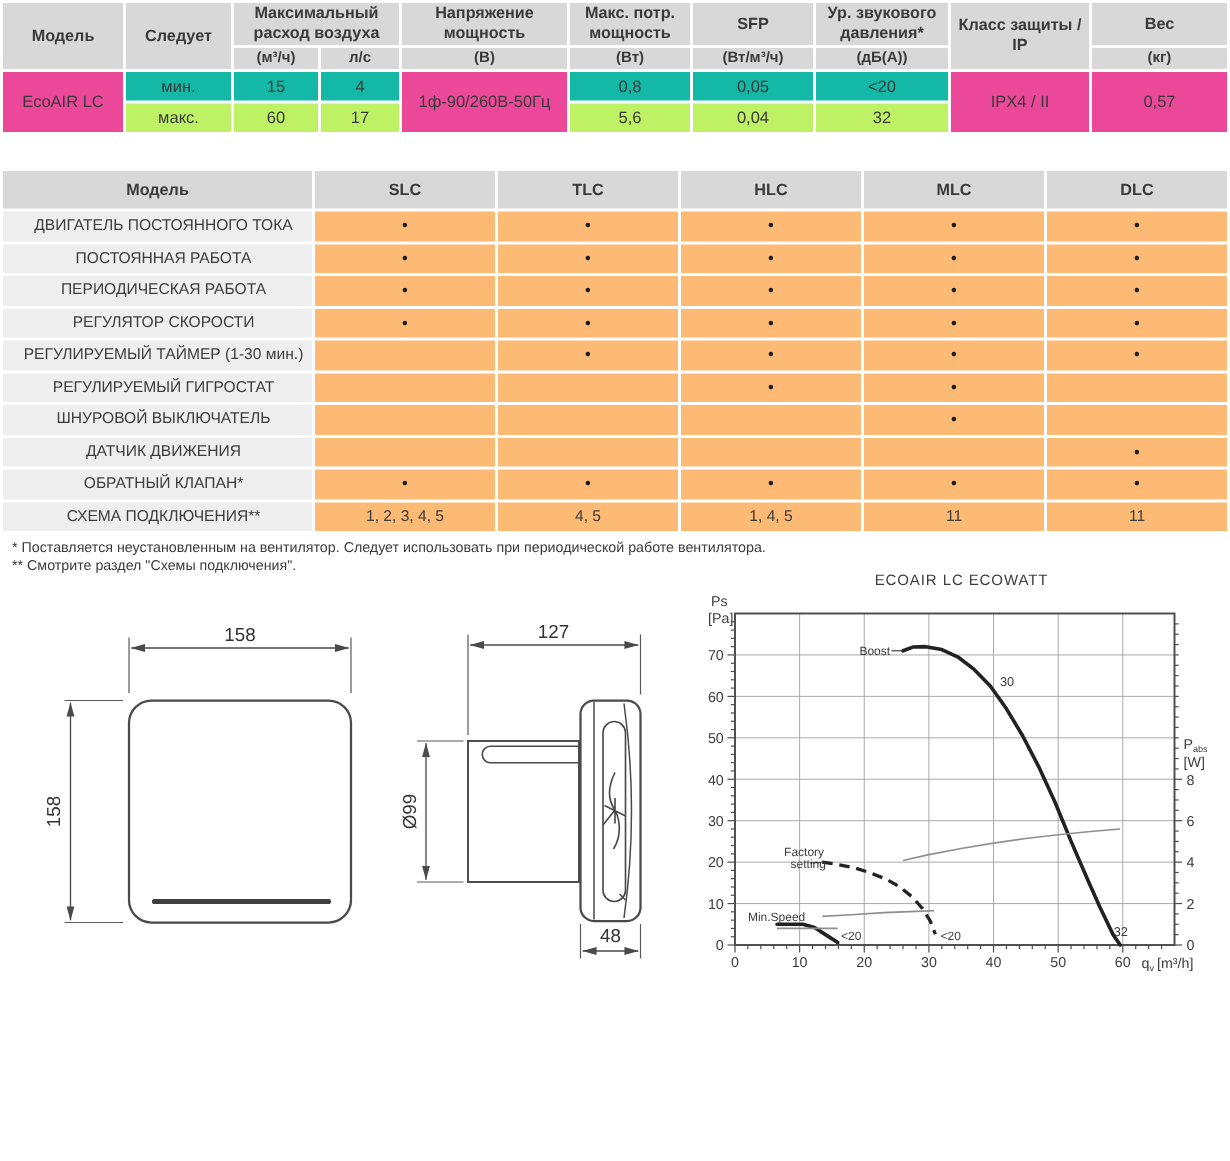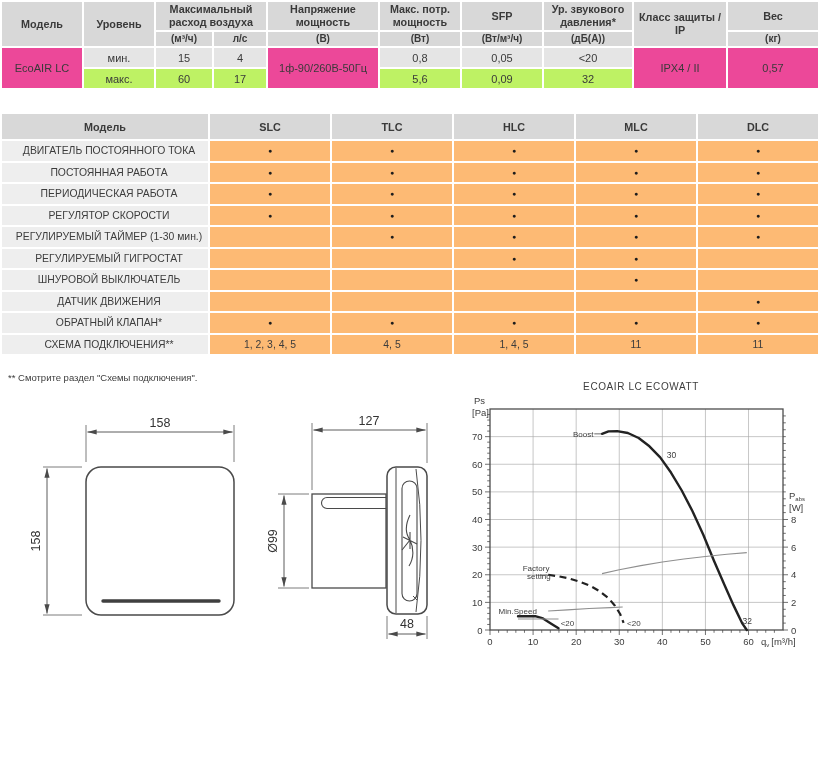--- a/index.html
+++ b/index.html
@@ -6,21 +6,21 @@
   body{font-family:"Liberation Sans",sans-serif;color:#3a3a3a;}
   .page{position:relative;width:820px;height:774px;background:#fff;overflow:hidden;}
 
   table{border-collapse:separate;border-spacing:2px;table-layout:fixed;}
   #spec-table{position:absolute;left:0;top:0;width:820px;}
   #spec-table th,#spec-table td{padding:0;overflow:hidden;}
   .hcell{background:#d8d8d8;font-weight:bold;font-size:10.8px;line-height:1.18;text-align:center;vertical-align:middle;color:#3a3a3a;}
   .h-main{height:28px;}
   .ucell{height:14px;font-size:10px;}
   .dcell{font-size:11px;text-align:center;vertical-align:middle;color:#3a3a3a;height:19px;}
-  .r1{background:#e5e5e5;}
+  .r1{background:#14b8a6;}
   .r2{background:#bef264;}
   .span-cell{background:#ec4899;}
 
   #feature-table{position:absolute;left:0;top:112px;width:820px;}
   #feature-table th,#feature-table td{padding:0;overflow:hidden;}
   .fh{background:#d8d8d8;font-weight:bold;font-size:10.8px;text-align:center;vertical-align:middle;height:25px;color:#3a3a3a;}
   .flabel{background:#eeeeee;font-size:10.4px;text-align:center;padding-left:8px !important;height:19.5px;vertical-align:middle;white-space:nowrap;color:#3c3c3c;}
   .fval{background:#fdba74;text-align:center;vertical-align:middle;font-size:7px;color:#1c1c1c;}
   .ftext{font-size:10.4px;color:#3c3c3c;}
 
@@ -60,21 +60,21 @@
       <col style="width:110px">
         <col style="width:80px">
         <col style="width:80px">
         <col style="width:88px">
       <col style="width:92px">
         <col style="width:90px">
     </colgroup>
     <tbody>
         <tr>
       <th rowspan="2" class="hcell">Модель</th>
-      <th rowspan="2" class="hcell">Уровень</th>
+      <th rowspan="2" class="hcell">Следует</th>
       <th colspan="2" class="hcell h-main">Максимальный расход воздуха</th>
       <th class="hcell h-main">Напряжение мощность</th>
       <th class="hcell h-main">Макс. потр. мощность</th>
       <th class="hcell h-main">SFP</th>
       <th class="hcell h-main">Ур. звукового давления*</th>
       <th rowspan="2" class="hcell">Класс защиты / IP</th>
       <th class="hcell h-main">Вес</th>
     </tr>
     <tr>
       <th class="hcell ucell">(м³/ч)</th>
@@ -95,21 +95,21 @@
       <td class="dcell r1">0,05</td>
       <td class="dcell r1">&lt;20</td>
       <td rowspan="2" class="dcell span-cell">IPX4 / II</td>
       <td rowspan="2" class="dcell span-cell">0,57</td>
     </tr>
     <tr>
       <td class="dcell r2">макс.</td>
       <td class="dcell r2">60</td>
       <td class="dcell r2">17</td>
       <td class="dcell r2">5,6</td>
-      <td class="dcell r2">0,09</td>
+      <td class="dcell r2">0,04</td>
       <td class="dcell r2">32</td>
     </tr>
   </tbody>
     </table>
 
 
   <table id="feature-table">
     <colgroup>
       <col style="width:206px">
         <col style="width:120px">
@@ -205,20 +205,21 @@
           <td class="flabel">СХЕМА ПОДКЛЮЧЕНИЯ**</td>
           <td class="fval ftext">1, 2, 3, 4, 5</td>
           <td class="fval ftext">4, 5</td>
           <td class="fval ftext">1, 4, 5</td>
           <td class="fval ftext">11</td>
           <td class="fval ftext">11</td>
         </tr>
       </tbody>
   </table>
 
+  <div class="note" style="left:8px;top:360px">* Поставляется неустановленным на вентилятор. Следует использовать при периодической работе вентилятора.</div>
   <div class="note" style="left:8px;top:372px">** Смотрите раздел "Схемы подключения".</div>
 
   <svg style="left:30px;top:405px" width="240" height="250" viewBox="0 0 240 250">
     <defs>
       <marker id="arw1" markerWidth="10" markerHeight="7" refX="9.2" refY="3.5" orient="auto-start-reverse" markerUnits="userSpaceOnUse">
         <path d="M9.5,3.5 L0,0.9 L0,6.1 Z" fill="#4a4a4a"></path>
       </marker>
     </defs>
     <rect class="draw" x="56" y="62" width="148" height="148" rx="15" stroke-width="1.5"></rect>
     <line x1="73" y1="196" x2="189" y2="196" stroke="#3f3f3f" stroke-width="3.4" stroke-linecap="round"></line>

